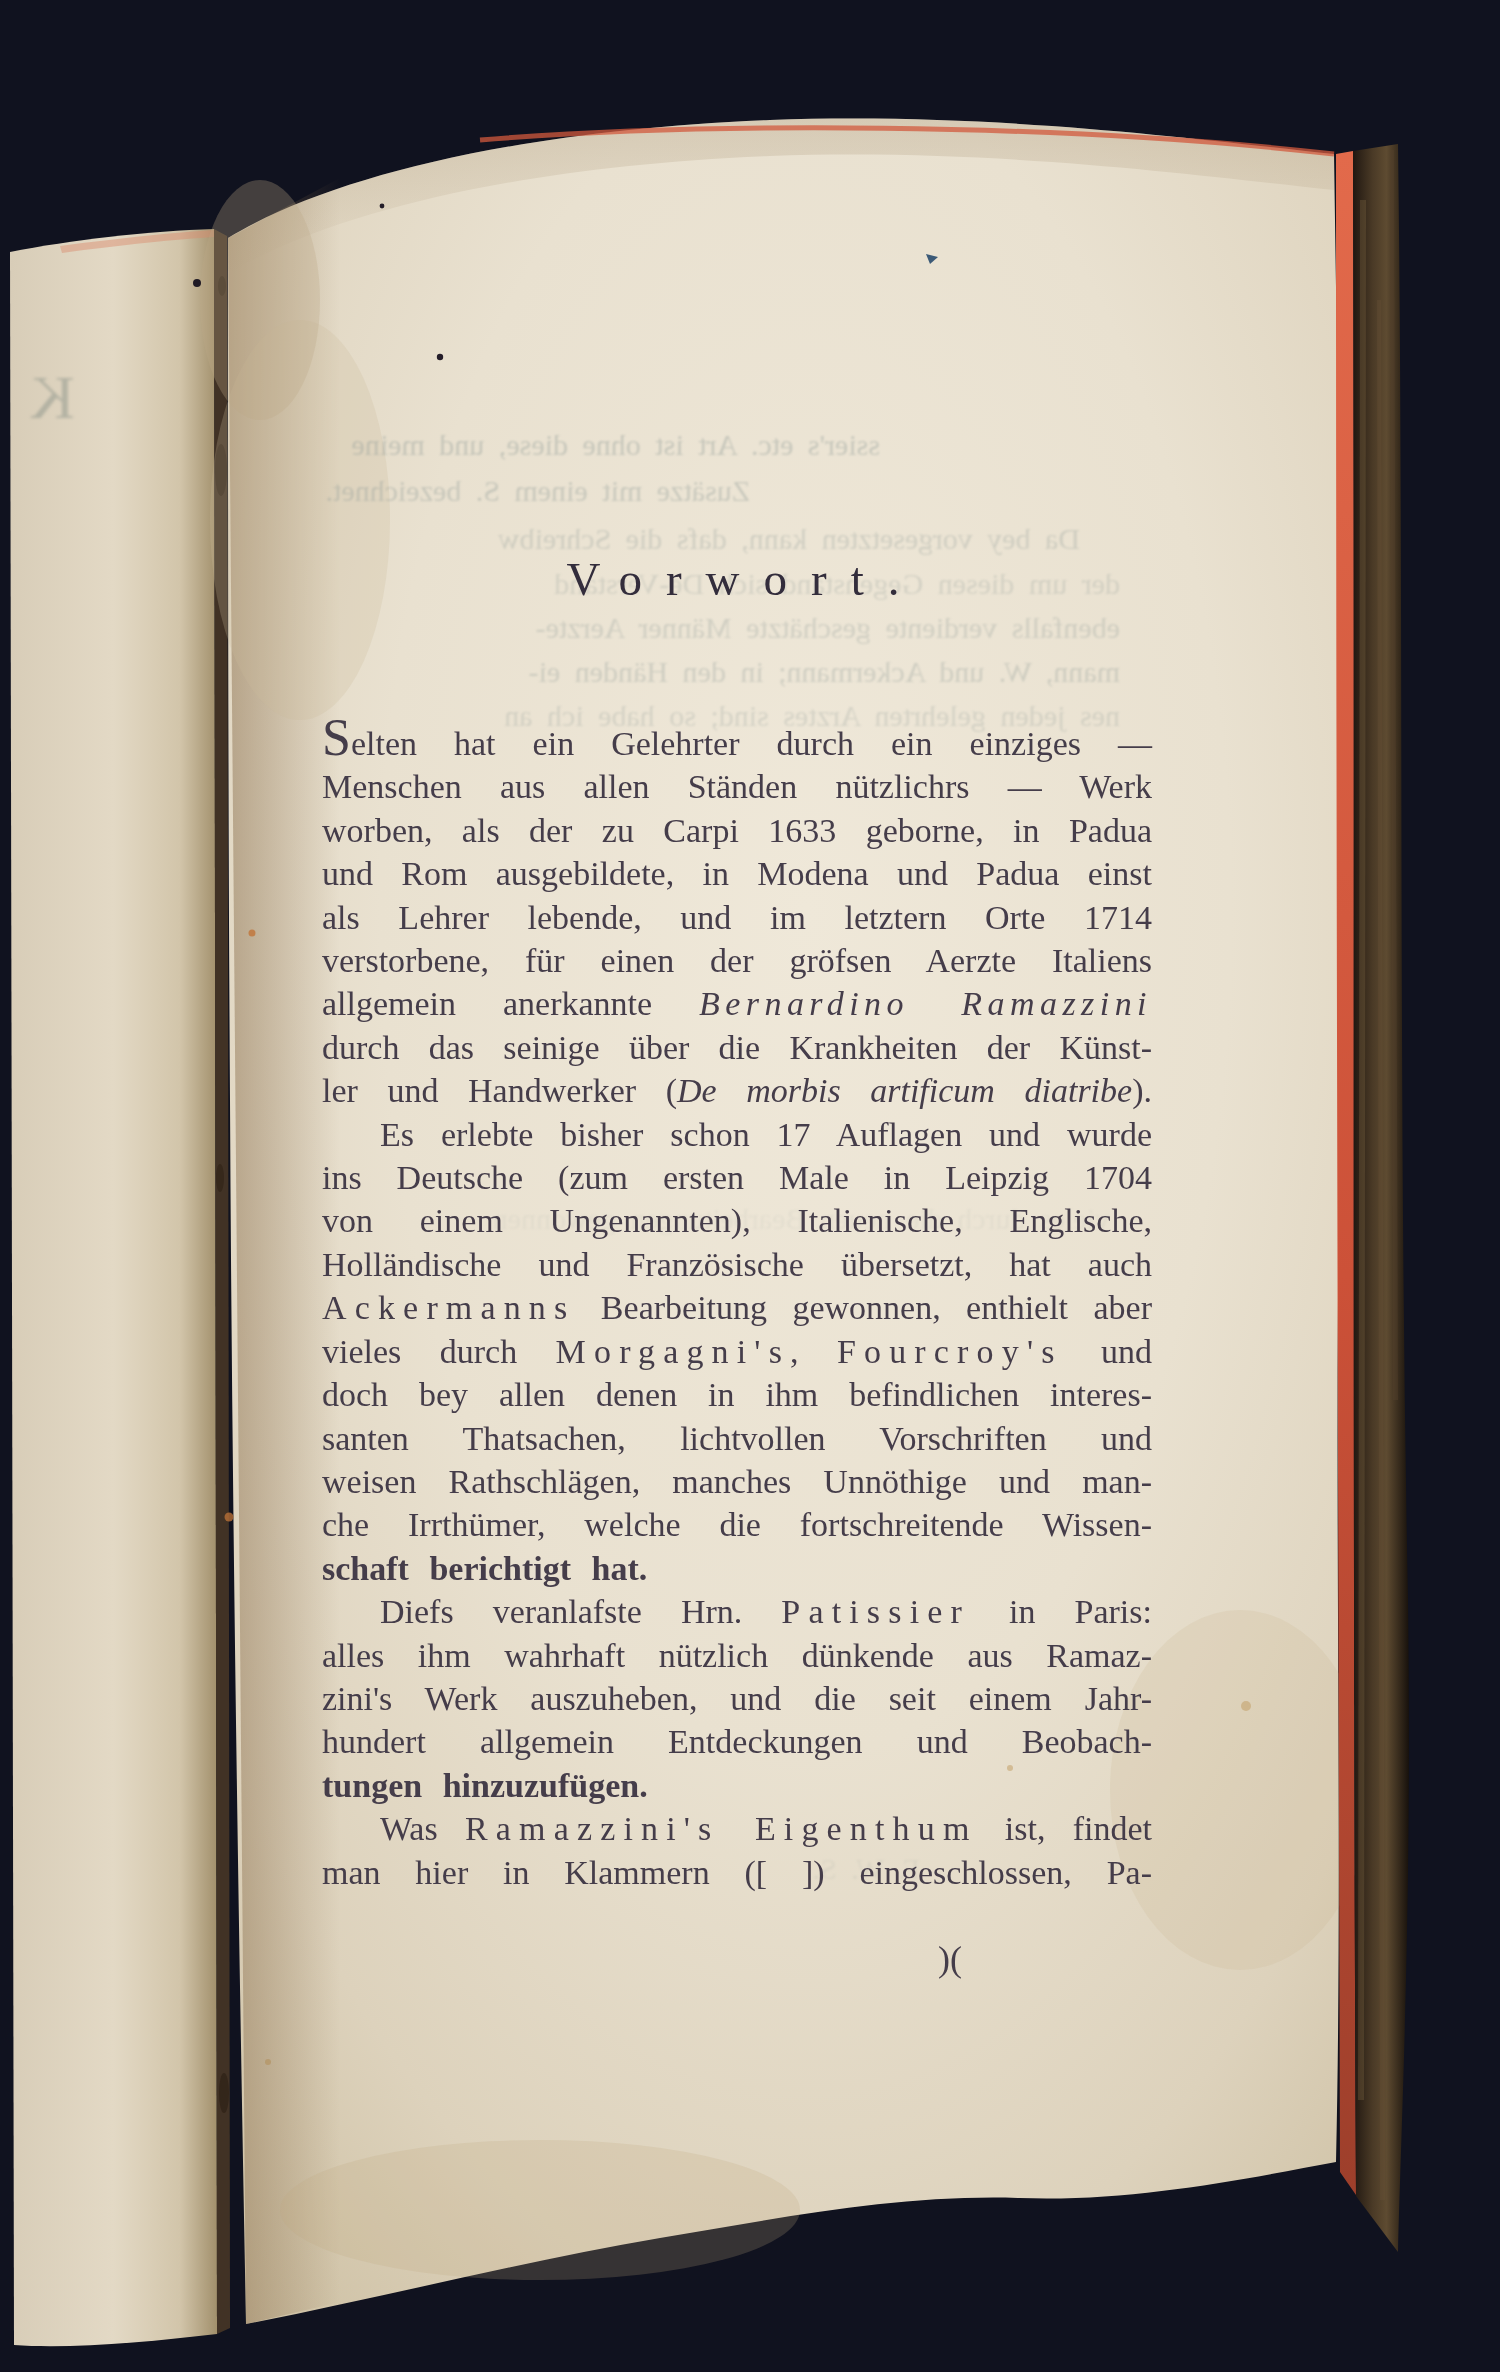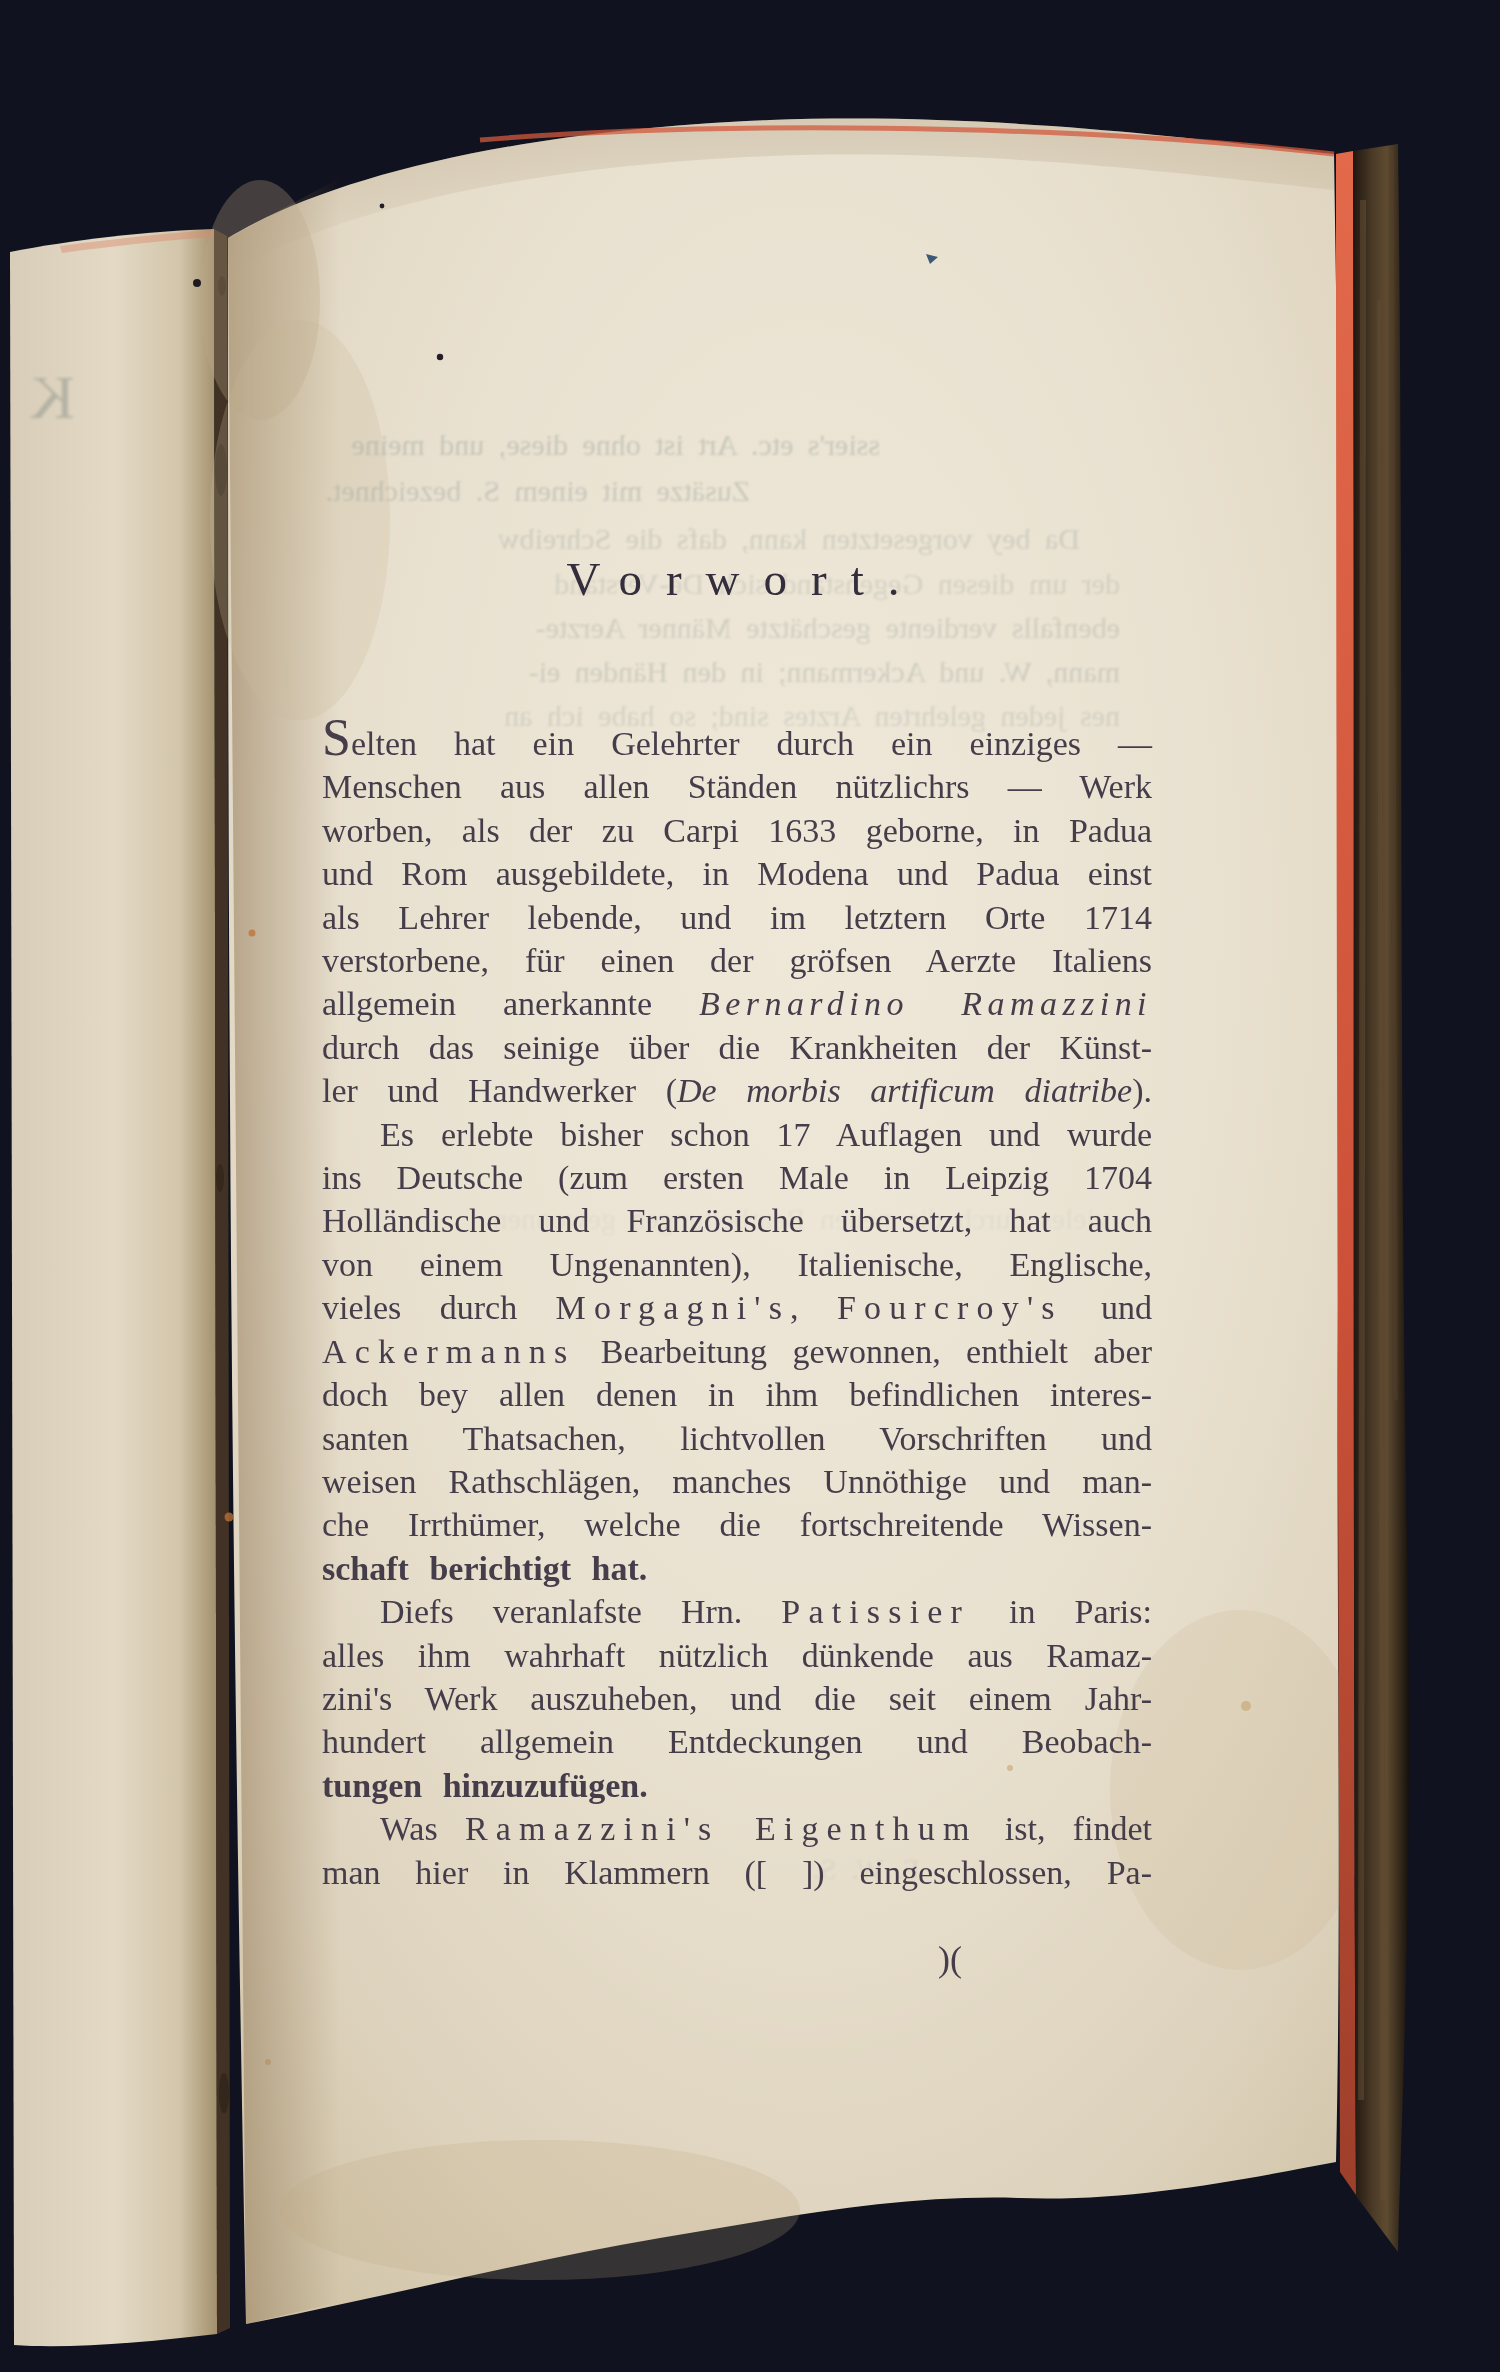--- a/index.html
+++ b/index.html
@@ -137,24 +137,24 @@
         <div class="line"><span class="n">Menschen aus allen Ständen nützlichrs — Werk</span></div>
         <div class="line"><span class="n">worben, als der zu Carpi 1633 geborne, in Padua</span></div>
         <div class="line"><span class="n">und Rom ausgebildete, in Modena und Padua einst</span></div>
         <div class="line"><span class="n">als Lehrer lebende, und im letztern Orte 1714</span></div>
         <div class="line"><span class="n">verstorbene, für einen der gröfsen Aerzte Italiens</span></div>
         <div class="line"><span class="n">allgemein anerkannte </span><span class="isp">Bernardino Ramazzini</span></div>
         <div class="line"><span class="n">durch das seinige über die Krankheiten der Künst-</span></div>
         <div class="line"><span class="n">ler und Handwerker (</span><span class="i">De morbis artificum diatribe</span><span class="n">).</span></div>
         <div class="line ind"><span class="n">Es erlebte bisher schon 17 Auflagen und wurde</span></div>
         <div class="line"><span class="n">ins Deutsche (zum ersten Male in Leipzig 1704</span></div>
+        <div class="line"><span class="n">von einem Ungenannten), Italienische, Englische,</span></div>
         <div class="line"><span class="n">Holländische und Französische übersetzt, hat auch</span></div>
-        <div class="line"><span class="n">von einem Ungenannten), Italienische, Englische,</span></div>
+        <div class="line"><span class="sp">Ackermanns</span><span class="n"> Bearbeitung gewonnen, enthielt aber</span></div>
         <div class="line"><span class="n">vieles durch </span><span class="sp">Morgagni's</span><span class="n">, </span><span class="sp">Fourcroy's</span><span class="n"> und</span></div>
-        <div class="line"><span class="sp">Ackermanns</span><span class="n"> Bearbeitung gewonnen, enthielt aber</span></div>
         <div class="line"><span class="n">doch bey allen denen in ihm befindlichen interes-</span></div>
         <div class="line"><span class="n">santen Thatsachen, lichtvollen Vorschriften und</span></div>
         <div class="line"><span class="n">weisen Rathschlägen, manches Unnöthige und man-</span></div>
         <div class="line"><span class="n">che Irrthümer, welche die fortschreitende Wissen-</span></div>
         <div class="line nj"><span class="n">schaft berichtigt hat.</span></div>
         <div class="line ind"><span class="n">Diefs veranlafste Hrn. </span><span class="sp">Patissier</span><span class="n"> in Paris:</span></div>
         <div class="line"><span class="n">alles ihm wahrhaft nützlich dünkende aus Ramaz-</span></div>
         <div class="line"><span class="n">zini's Werk auszuheben, und die seit einem Jahr-</span></div>
         <div class="line"><span class="n">hundert allgemein Entdeckungen und Beobach-</span></div>
         <div class="line nj"><span class="n">tungen hinzuzufügen.</span></div>

